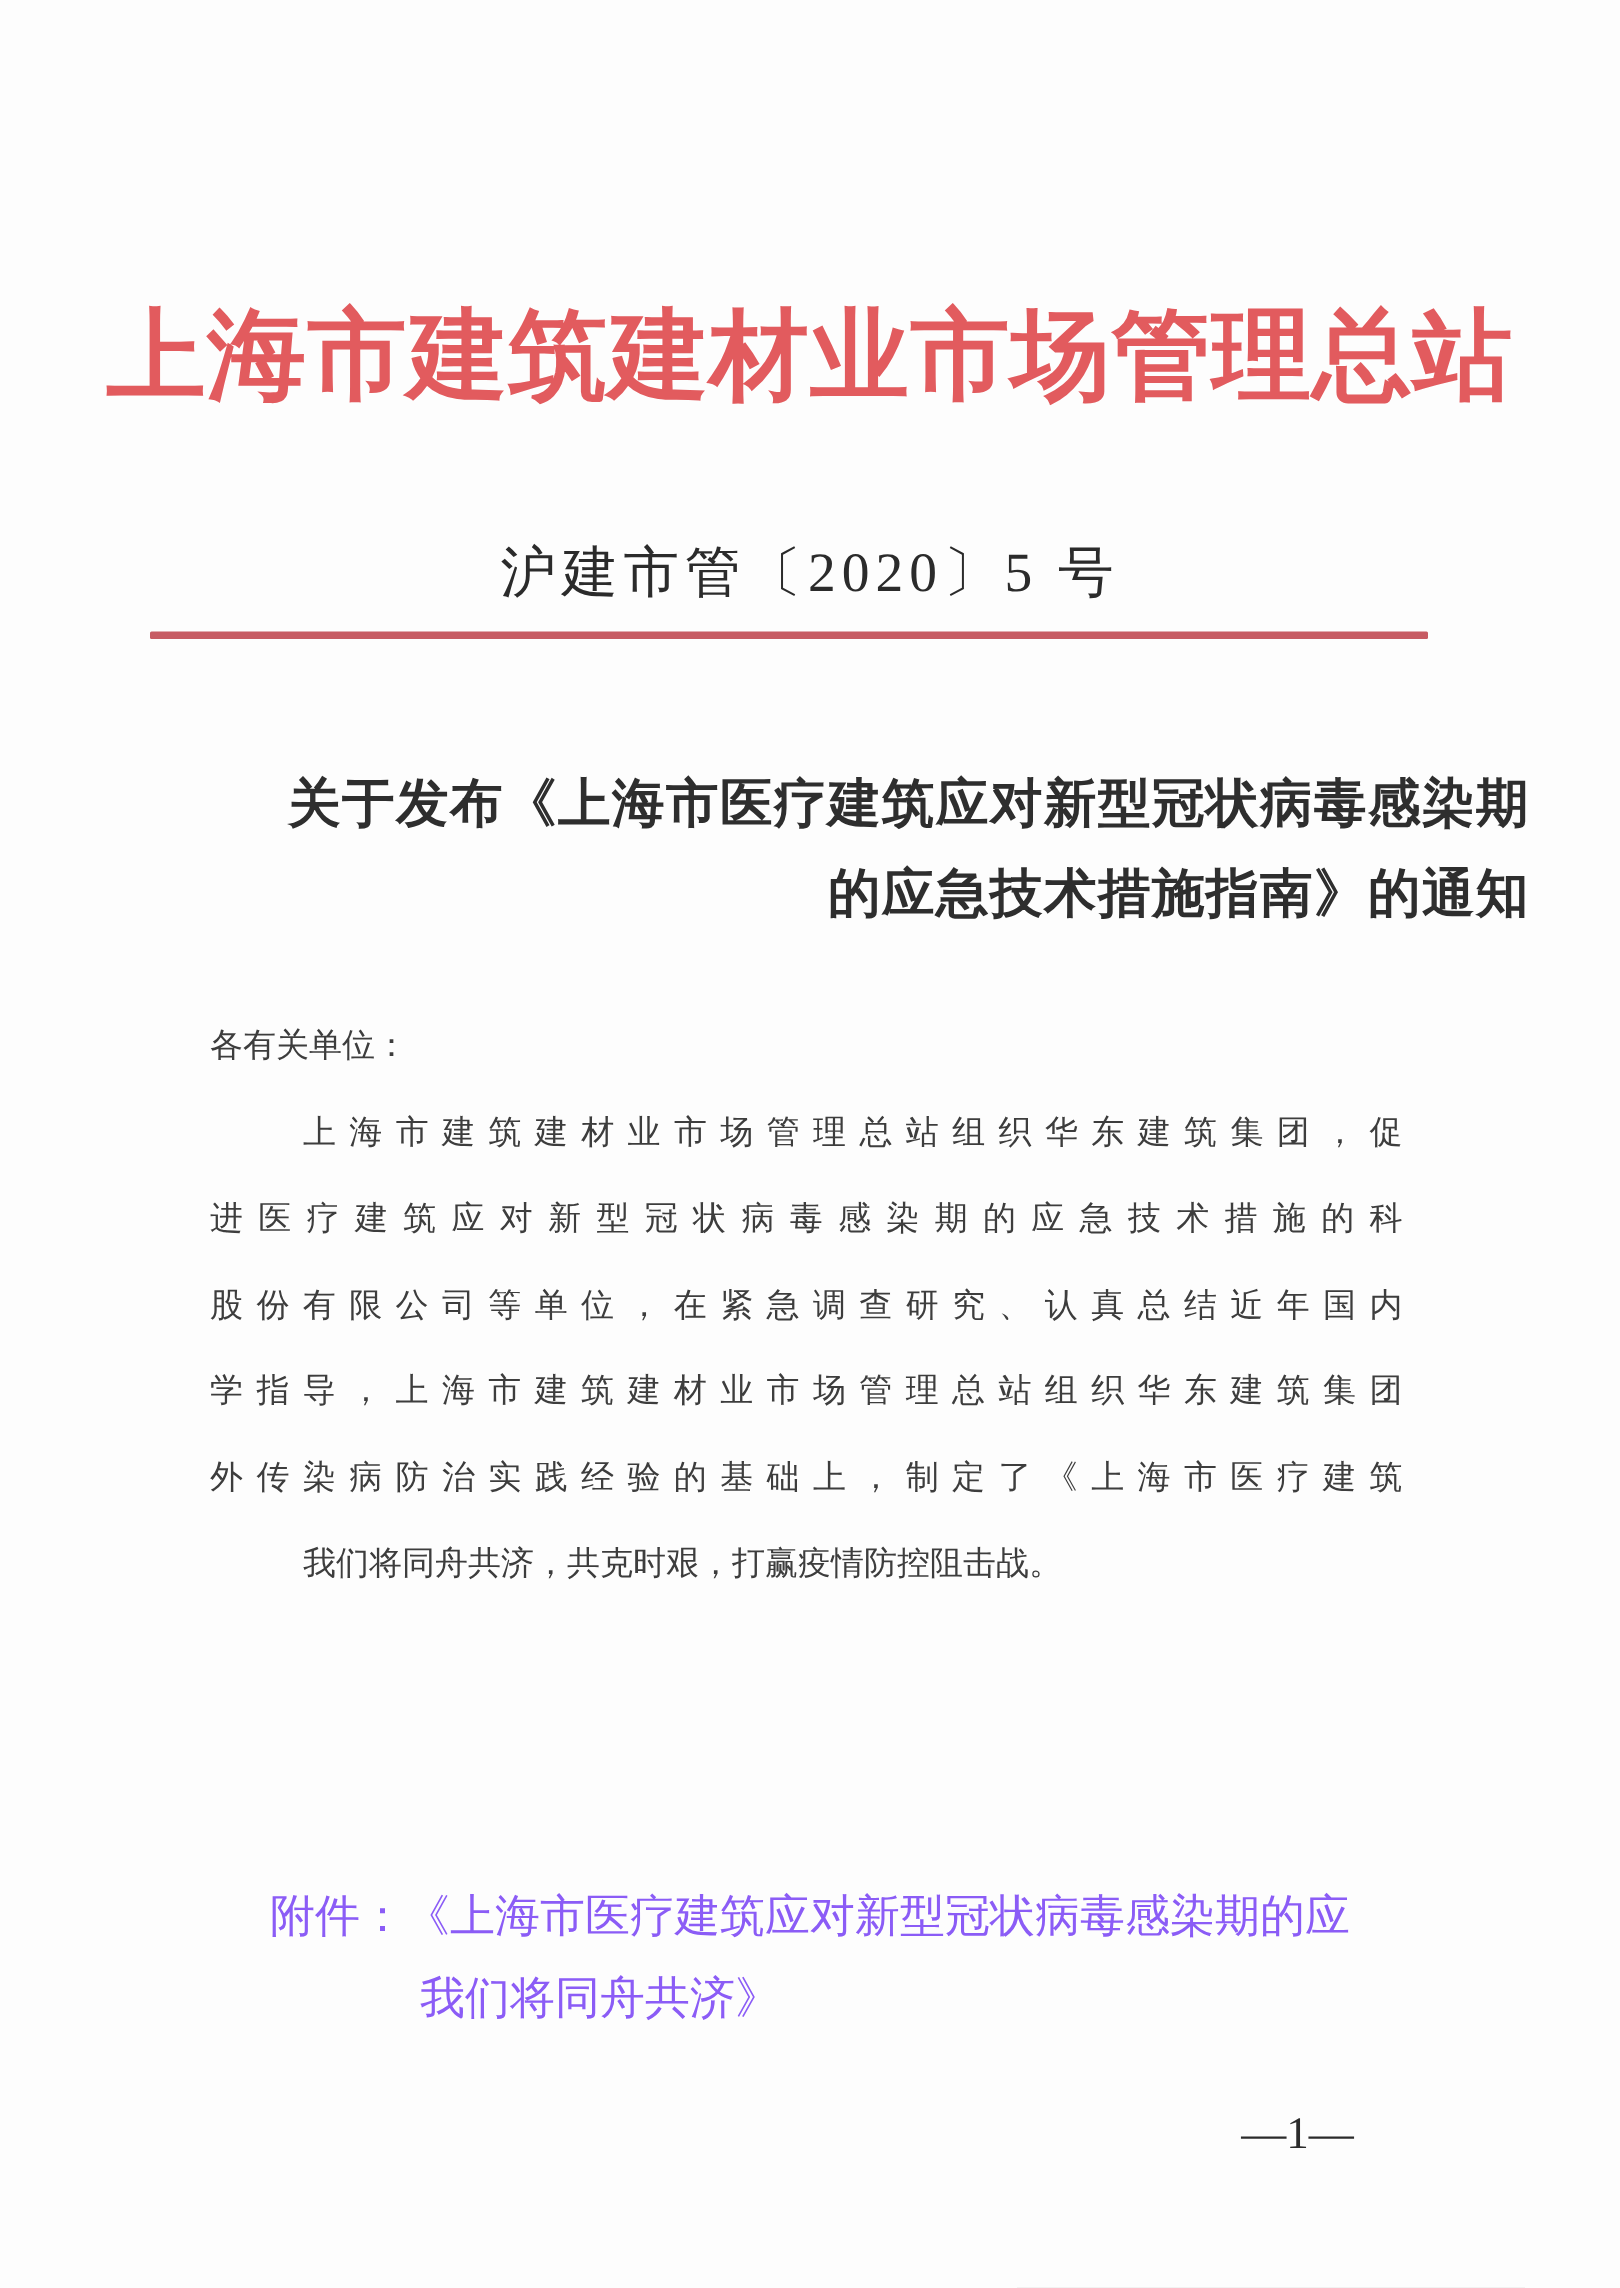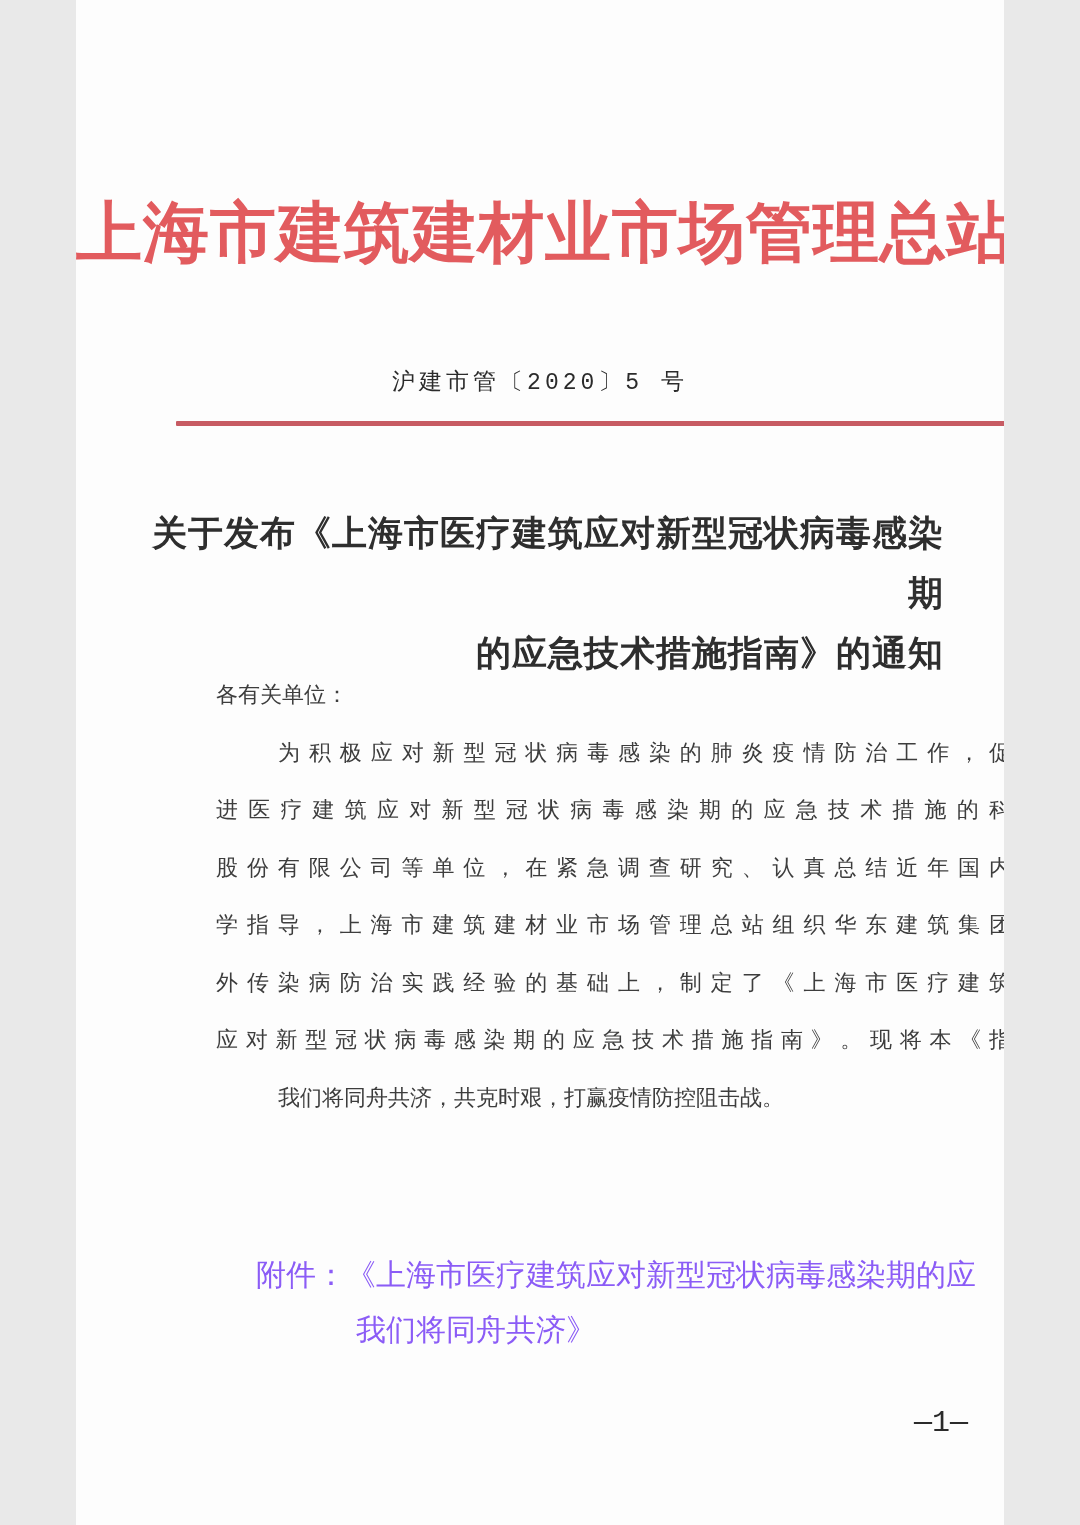--- a/index.html
+++ b/index.html
@@ -3,26 +3,25 @@
 <meta charset="utf-8">
 <style>
   html, body {
     margin: 0;
     padding: 0;
     background: #e9e9e9;
     font-family: "Liberation Serif", "DejaVu Serif", serif;
   }
   .page {
     position: relative;
-    width: 928px;
+    width: 1080px;
     height: 1525px;
     margin: 0 auto;
     background: #fdfdfd;
     overflow: hidden;
-    font-family: Liberation Mono, monospace;
   }
   
   .agency-name {
     position: absolute;
     top: 196px;
     left: 0;
     right: 0;
     text-align: center;
     font-size: 66px;
     line-height: 84px;
@@ -31,21 +30,21 @@
     letter-spacing: 1px;
     white-space: nowrap;
   }
   
   .doc-number {
     position: absolute;
     top: 362px;
     left: 0;
     right: 0;
     text-align: center;
-    font-size: 23px;
+    font-size: 37px;
     line-height: 42px;
     color: #2b2b2b;
     letter-spacing: 4px;
   }
   
   .red-rule {
     position: absolute;
     top: 421px;
     left: 100px;
     width: 852px;
@@ -125,26 +124,25 @@
 
   <div class="red-rule"></div>
 
   <div class="notice-title">
     <div>关于发布《上海市医疗建筑应对新型冠状病毒感染期</div>
     <div>的应急技术措施指南》的通知</div>
   </div>
 
   <div class="body-block">
     <div class="body-line">各有关单位：</div>
-    <div class="body-line indent just">为积极应对新型冠状病毒感染的肺炎疫情防治工作，促</div>
+    <div class="body-line indent just">上海市建筑建材业市场管理总站组织华东建筑集团，促</div>
     <div class="body-line just">进医疗建筑应对新型冠状病毒感染期的应急技术措施的科</div>
     <div class="body-line just">股份有限公司等单位，在紧急调查研究、认真总结近年国内</div>
     <div class="body-line just">学指导，上海市建筑建材业市场管理总站组织华东建筑集团</div>
     <div class="body-line just">外传染病防治实践经验的基础上，制定了《上海市医疗建筑</div>
-    <div class="body-line just">应对新型冠状病毒感染期的应急技术措施指南》。现将本《指</div>
     <div class="body-line indent">我们将同舟共济，共克时艰，打赢疫情防控阻击战。</div>
   </div>
 
   <div class="attachment-block">
     <div>附件：《上海市医疗建筑应对新型冠状病毒感染期的应</div>
     <div class="attachment-line2">我们将同舟共济》</div>
   </div>
 
   <div class="page-number">—1—</div>
 

